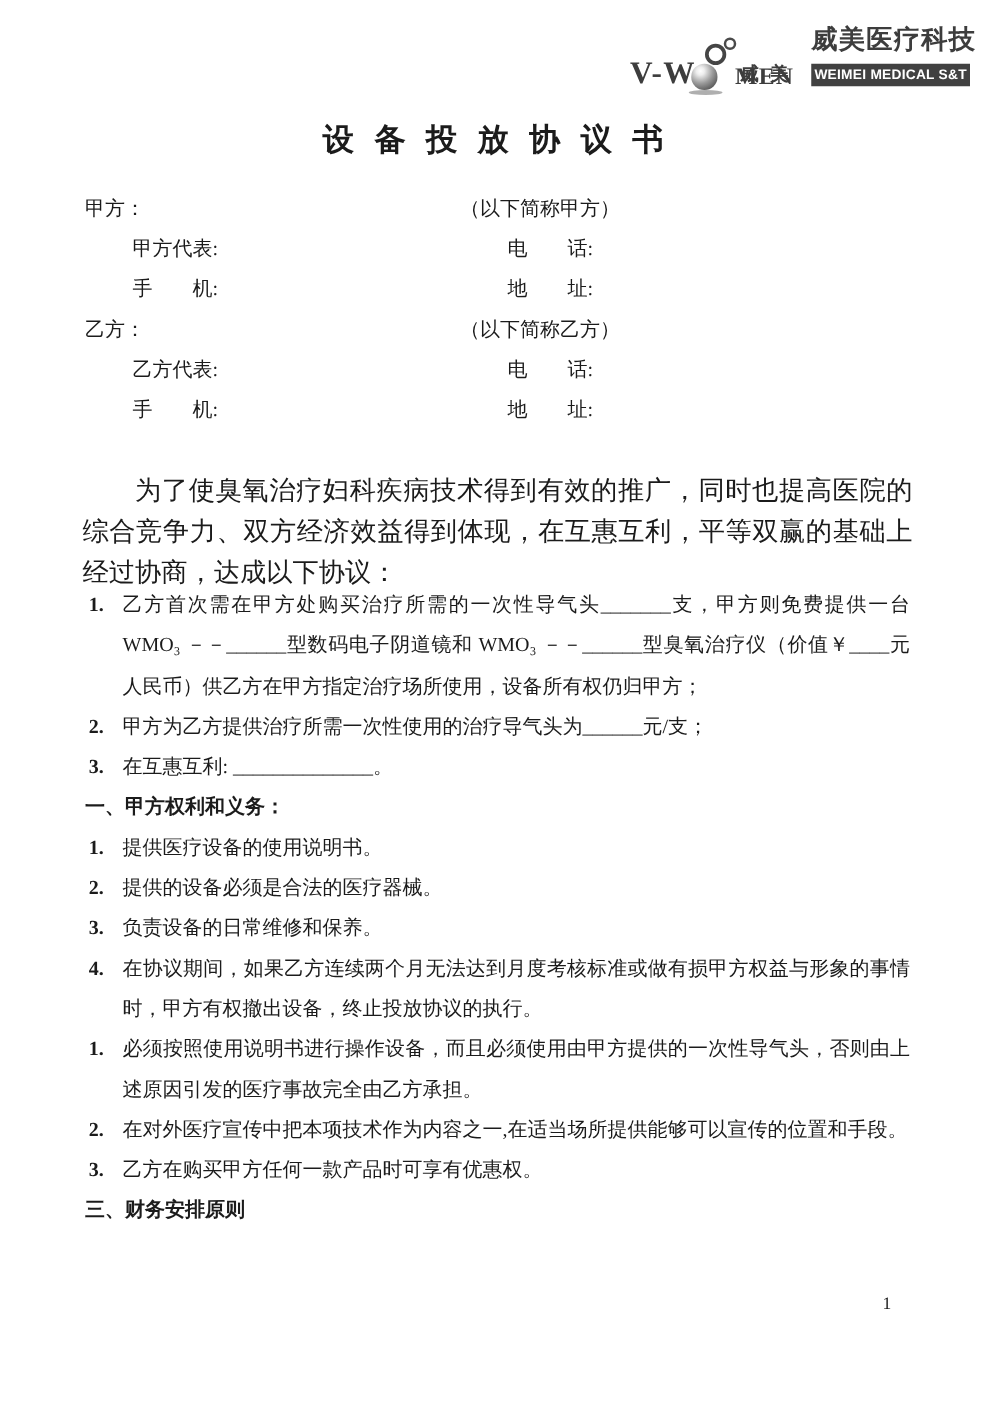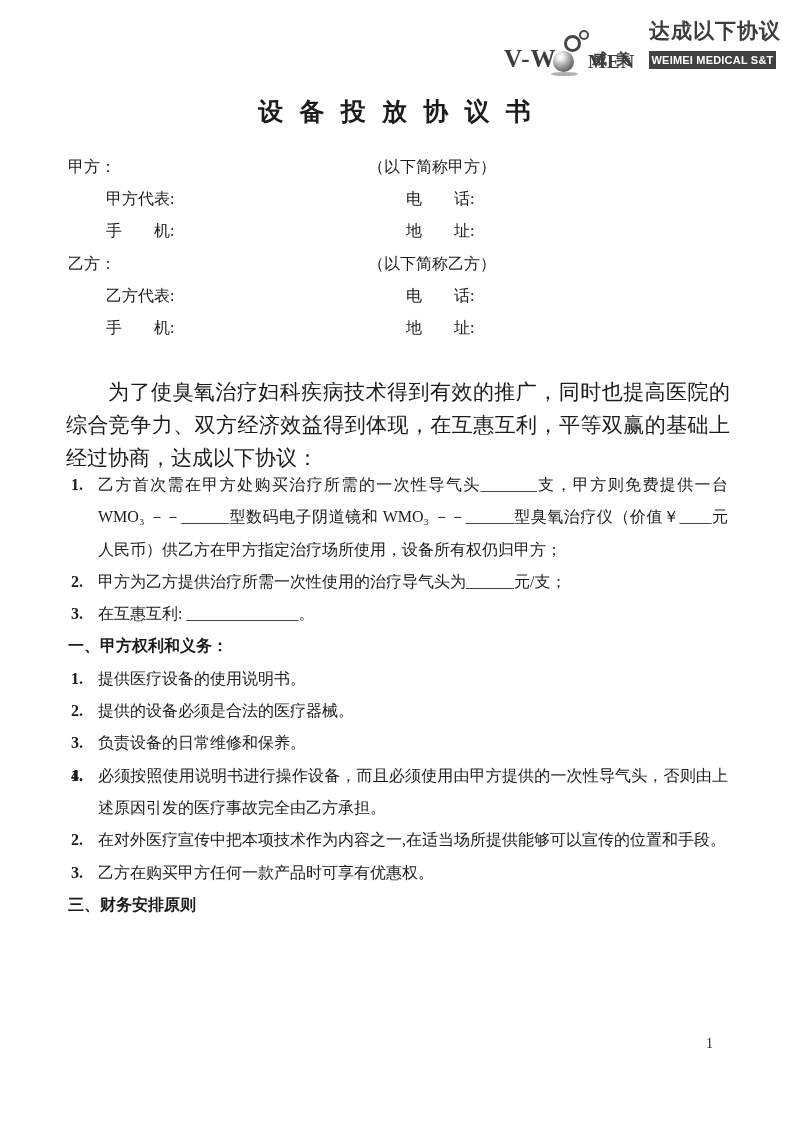--- a/index.html
+++ b/index.html
@@ -59,21 +59,21 @@
 <div class="page">
 
   <div class="logo">
     <span class="logo-vw">V-W</span>
     <span class="ball-shadow"></span>
     <span class="ball"></span>
     <span class="circle-m"></span>
     <span class="circle-s"></span>
     <span class="logo-men">MEN</span>
     <span class="logo-cn-small">威美</span>
-    <span class="logo-cn-full">达成以下协议</span>
+    <span class="logo-cn-full">威美医疗科技</span>
     <span class="logo-box">WEIMEI MEDICAL S&amp;T</span>
   </div>
 
   <div class="title">设 备 投 放 协 议 书</div>
 
   <div class="parties">
     <div class="prow">
       <span class="pcell-l b">甲方：</span>
       <span class="b">（以下简称甲方）</span>
     </div>
@@ -124,20 +124,21 @@
     <div class="clause">
       <span class="num">2.</span>
       <span>提供的设备必须是合法的医疗器械。</span>
     </div>
     <div class="clause">
       <span class="num">3.</span>
       <span>负责设备的日常维修和保养。</span>
     </div>
     <div class="clause">
       <span class="num">4.</span>
+      <span>在协议期间，如果乙方连续两个月无法达到月度考核标准或做有损甲方权益与形象的事情时，甲方有权撤出设备，终止投放协议的执行。</span>
     </div>
 
     <div class="clause">
       <span class="num">1.</span>
       <span>必须按照使用说明书进行操作设备，而且必须使用由甲方提供的一次性导气头，否则由上述原因引发的医疗事故完全由乙方承担。</span>
     </div>
     <div class="clause">
       <span class="num">2.</span>
       <span>在对外医疗宣传中把本项技术作为内容之一,在适当场所提供能够可以宣传的位置和手段。</span>
     </div>

